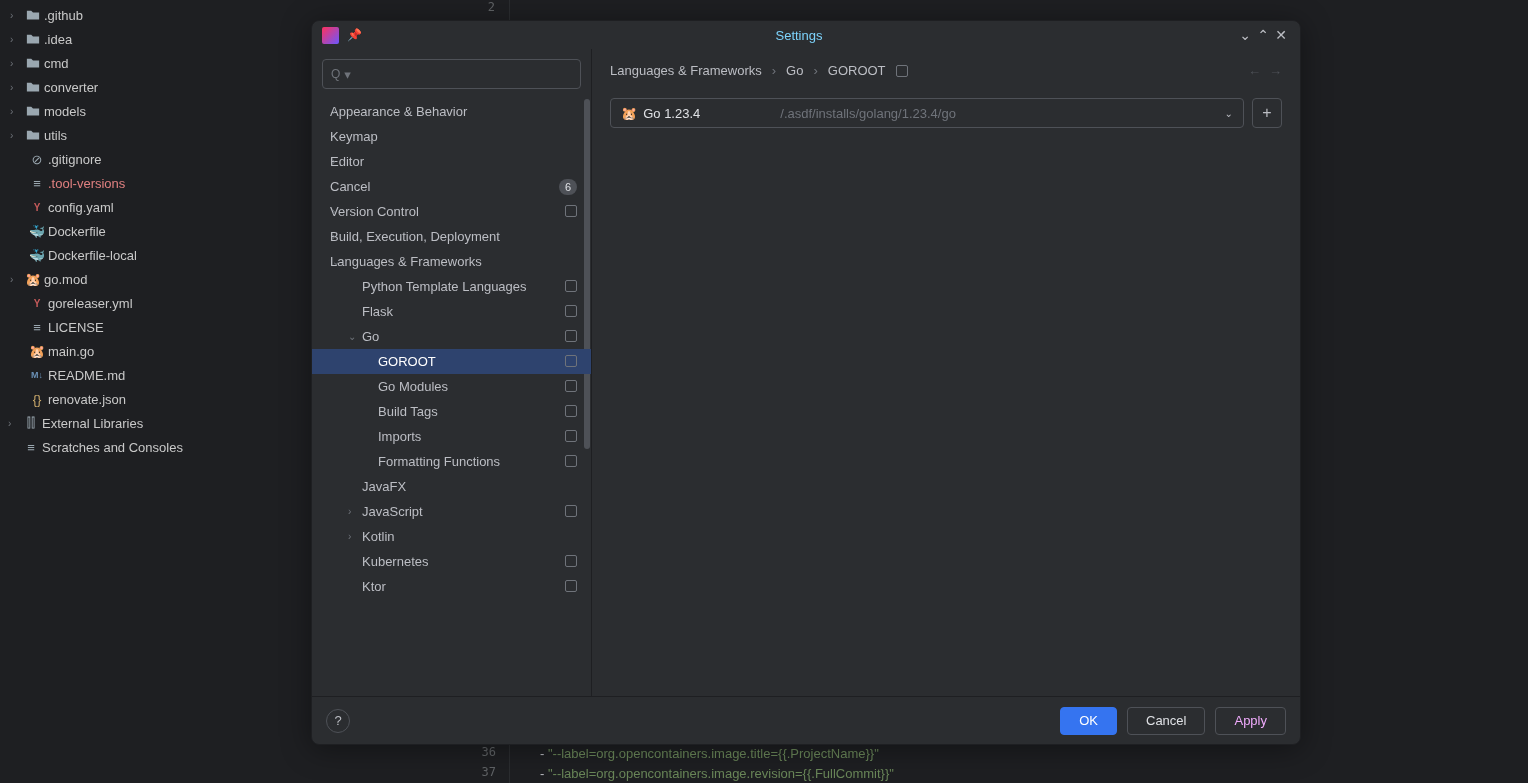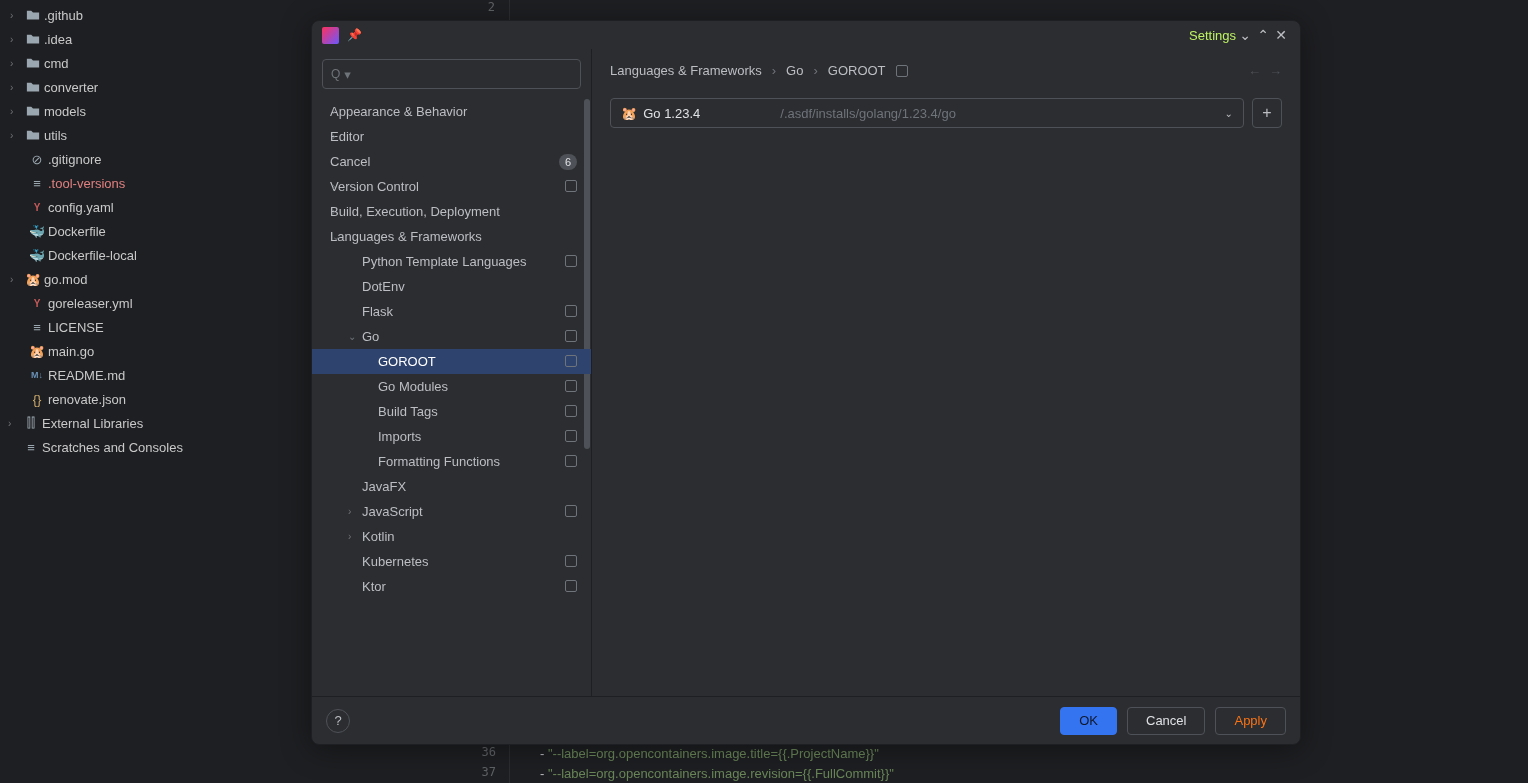--- a/index.html
+++ b/index.html
@@ -17,21 +17,21 @@
     .editor-gutter { position: absolute; left: 440px; top: 0; width: 70px; height: 783px; background: #1e1f22; border-right: 1px solid #2b2d30; }
     .gutter-line { height: 20px; color: #606366; font-family: monospace; font-size: 12px; text-align: right; padding-right: 14px; }
     .editor-body { position: absolute; left: 510px; top: 0; height: 783px; }
     .code-line { height: 20px; font-family: 'JetBrains Mono', monospace; font-size: 13px; white-space: pre; }
     .str-dash { color: #bcbec4; }
     .str-green { color: #6a8759; }
     
     .settings-modal { position: absolute; left: 311px; top: 20px; width: 990px; height: 725px; background: #2b2d30; border: 1px solid #1e1f22; border-radius: 8px; display: flex; flex-direction: column; box-shadow: 0 4px 30px rgba(0,0,0,.4); }
     .modal-titlebar { height: 28px; display: flex; align-items: center; padding: 0 10px; }
     .modal-titlebar .pin { color: #bcbec4; margin-left: 8px; font-size: 12px; }
-    .modal-title { flex: 1; text-align: right; color: #bef264; }
+    .modal-title { flex: 1; text-align: center; color: #7dd3fc; }
     .wctrl { width: 18px; text-align: center; color: #bcbec4; cursor: pointer; font-size: 14px; }
     
     .modal-body { flex: 1; display: flex; min-height: 0; }
     .modal-sidebar { width: 280px; border-right: 1px solid #1e1f22; display: flex; flex-direction: column; }
     .search-wrap { padding: 10px; }
     .search-box { width: 100%; height: 30px; background: #2b2d30; border: 1px solid #4e5157; border-radius: 4px; display: flex; align-items: center; padding: 0 8px; color: #6f737a; }
     .search-box .glass { font-size: 12px; margin-right: 4px; }
     
     .settings-tree { flex: 1; overflow: hidden; position: relative; }
     .settings-scrollbar { position: absolute; right: 1px; top: 0; width: 6px; height: 350px; background: #4e5157; border-radius: 3px; }
@@ -58,22 +58,22 @@
     .sdk-icon { font-size: 13px; margin-right: 6px; }
     .sdk-name { color: #dfe1e5; }
     .sdk-path { color: #6f737a; margin-left: 80px; }
     .sdk-chev { margin-left: auto; color: #bcbec4; font-size: 10px; }
     .sdk-add { width: 30px; height: 30px; border: 1px solid #4e5157; border-radius: 4px; display: flex; align-items: center; justify-content: center; color: #bcbec4; font-size: 16px; cursor: pointer; }
     
     .modal-footer { height: 48px; border-top: 1px solid #1e1f22; display: flex; align-items: center; padding: 0 14px; gap: 10px; }
     .help-btn { width: 24px; height: 24px; border: 1px solid #4e5157; border-radius: 50%; color: #bcbec4; display: flex; align-items: center; justify-content: center; cursor: pointer; }
     .footer-spacer { flex: 1; }
     .btn { height: 28px; padding: 0 18px; border-radius: 4px; border: 1px solid #4e5157; background: transparent; color: #dfe1e5; cursor: pointer; display: flex; align-items: center; }
-    .btn.primary { background: #3574f0; border-color: #3574f0; color: #0f172a; }
-    .btn.disabled { color: #f97316; cursor: default; }
+    .btn.primary { background: #3574f0; border-color: #3574f0; color: #ffffff; }
+    .btn.disabled { color: #f0abfc; cursor: default; }
     
     .ij-logo { width: 17px; height: 17px; background: linear-gradient(135deg,#fe315d,#6b57ff); border-radius: 2px; display: inline-block; position: relative; }
   </style>
 </head>
 <body>
 
 <div class="editor-gutter">
   <div class="gutter-line" style="margin-top:0px">2</div>
 </div>
 <div class="editor-body"></div>
@@ -250,20 +250,23 @@
           <span style="color:#6f737a">▾</span>
         </div>
       </div>
       <div class="settings-tree" id="settings-tree">
         <div class="settings-scrollbar"></div>
       <div class="st-item">
             <span class="st-chev">›</span>
             <span class="st-label">Appearance &amp; Behavior</span>
           </div>
           <div class="st-item">
+            <span class="st-label">Keymap</span>
+          </div>
+          <div class="st-item">
             <span class="st-chev">›</span>
             <span class="st-label">Editor</span>
           </div>
           <div class="st-item">
             <span class="st-label">Cancel</span>
             <span class="st-rightbadge"><span class="st-badge-num">6</span></span>
           </div>
           <div class="st-item">
             <span class="st-chev">›</span>
             <span class="st-label">Version Control</span>
@@ -273,23 +276,20 @@
             <span class="st-chev">›</span>
             <span class="st-label">Build, Execution, Deployment</span>
           </div>
           <div class="st-item">
             <span class="st-chev">⌄</span>
             <span class="st-label">Languages &amp; Frameworks</span>
           </div>
           <div class="st-item sub">
             <span class="st-label">Python Template Languages</span>
             <span class="st-rightbadge"><span class="proj-badge"></span></span>
-          </div>
-          <div class="st-item sub">
-            <span class="st-label">DotEnv</span>
           </div>
           <div class="st-item sub">
             <span class="st-label">Flask</span>
             <span class="st-rightbadge"><span class="proj-badge"></span></span>
           </div>
           <div class="st-item sub">
             <span class="st-chev">⌄</span>
             <span class="st-label">Go</span>
             <span class="st-rightbadge"><span class="proj-badge"></span></span>
           </div>

